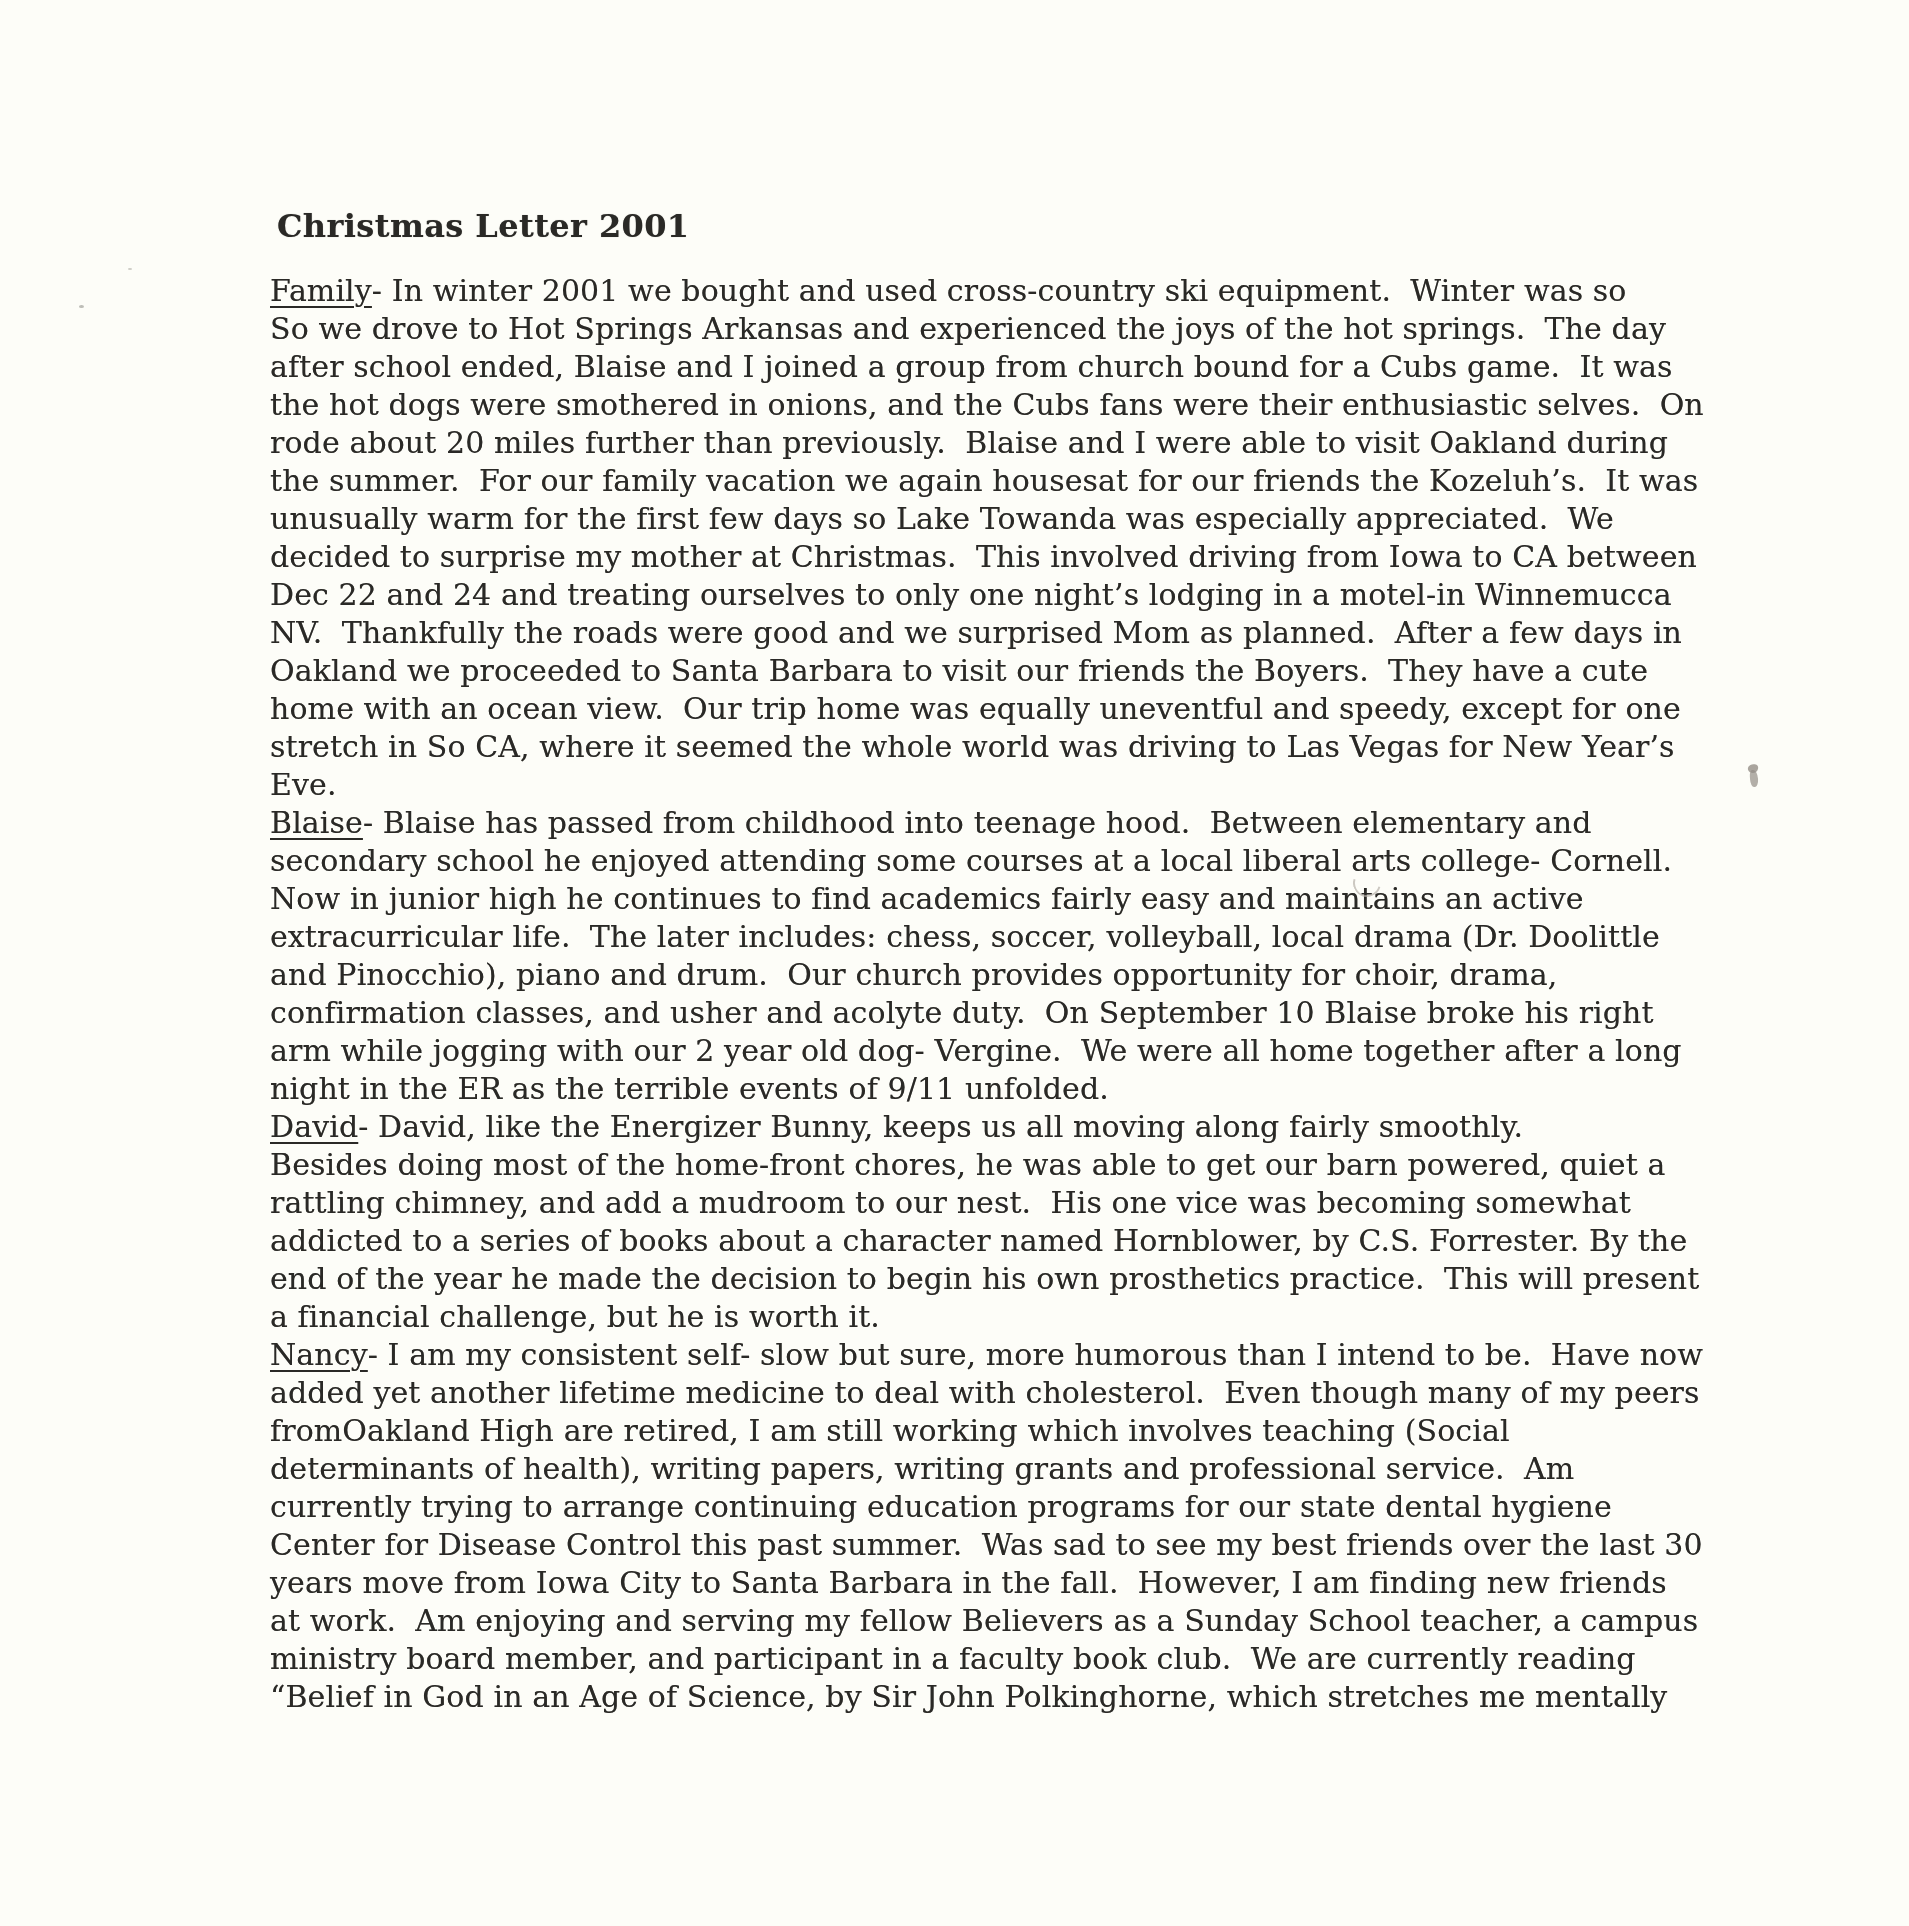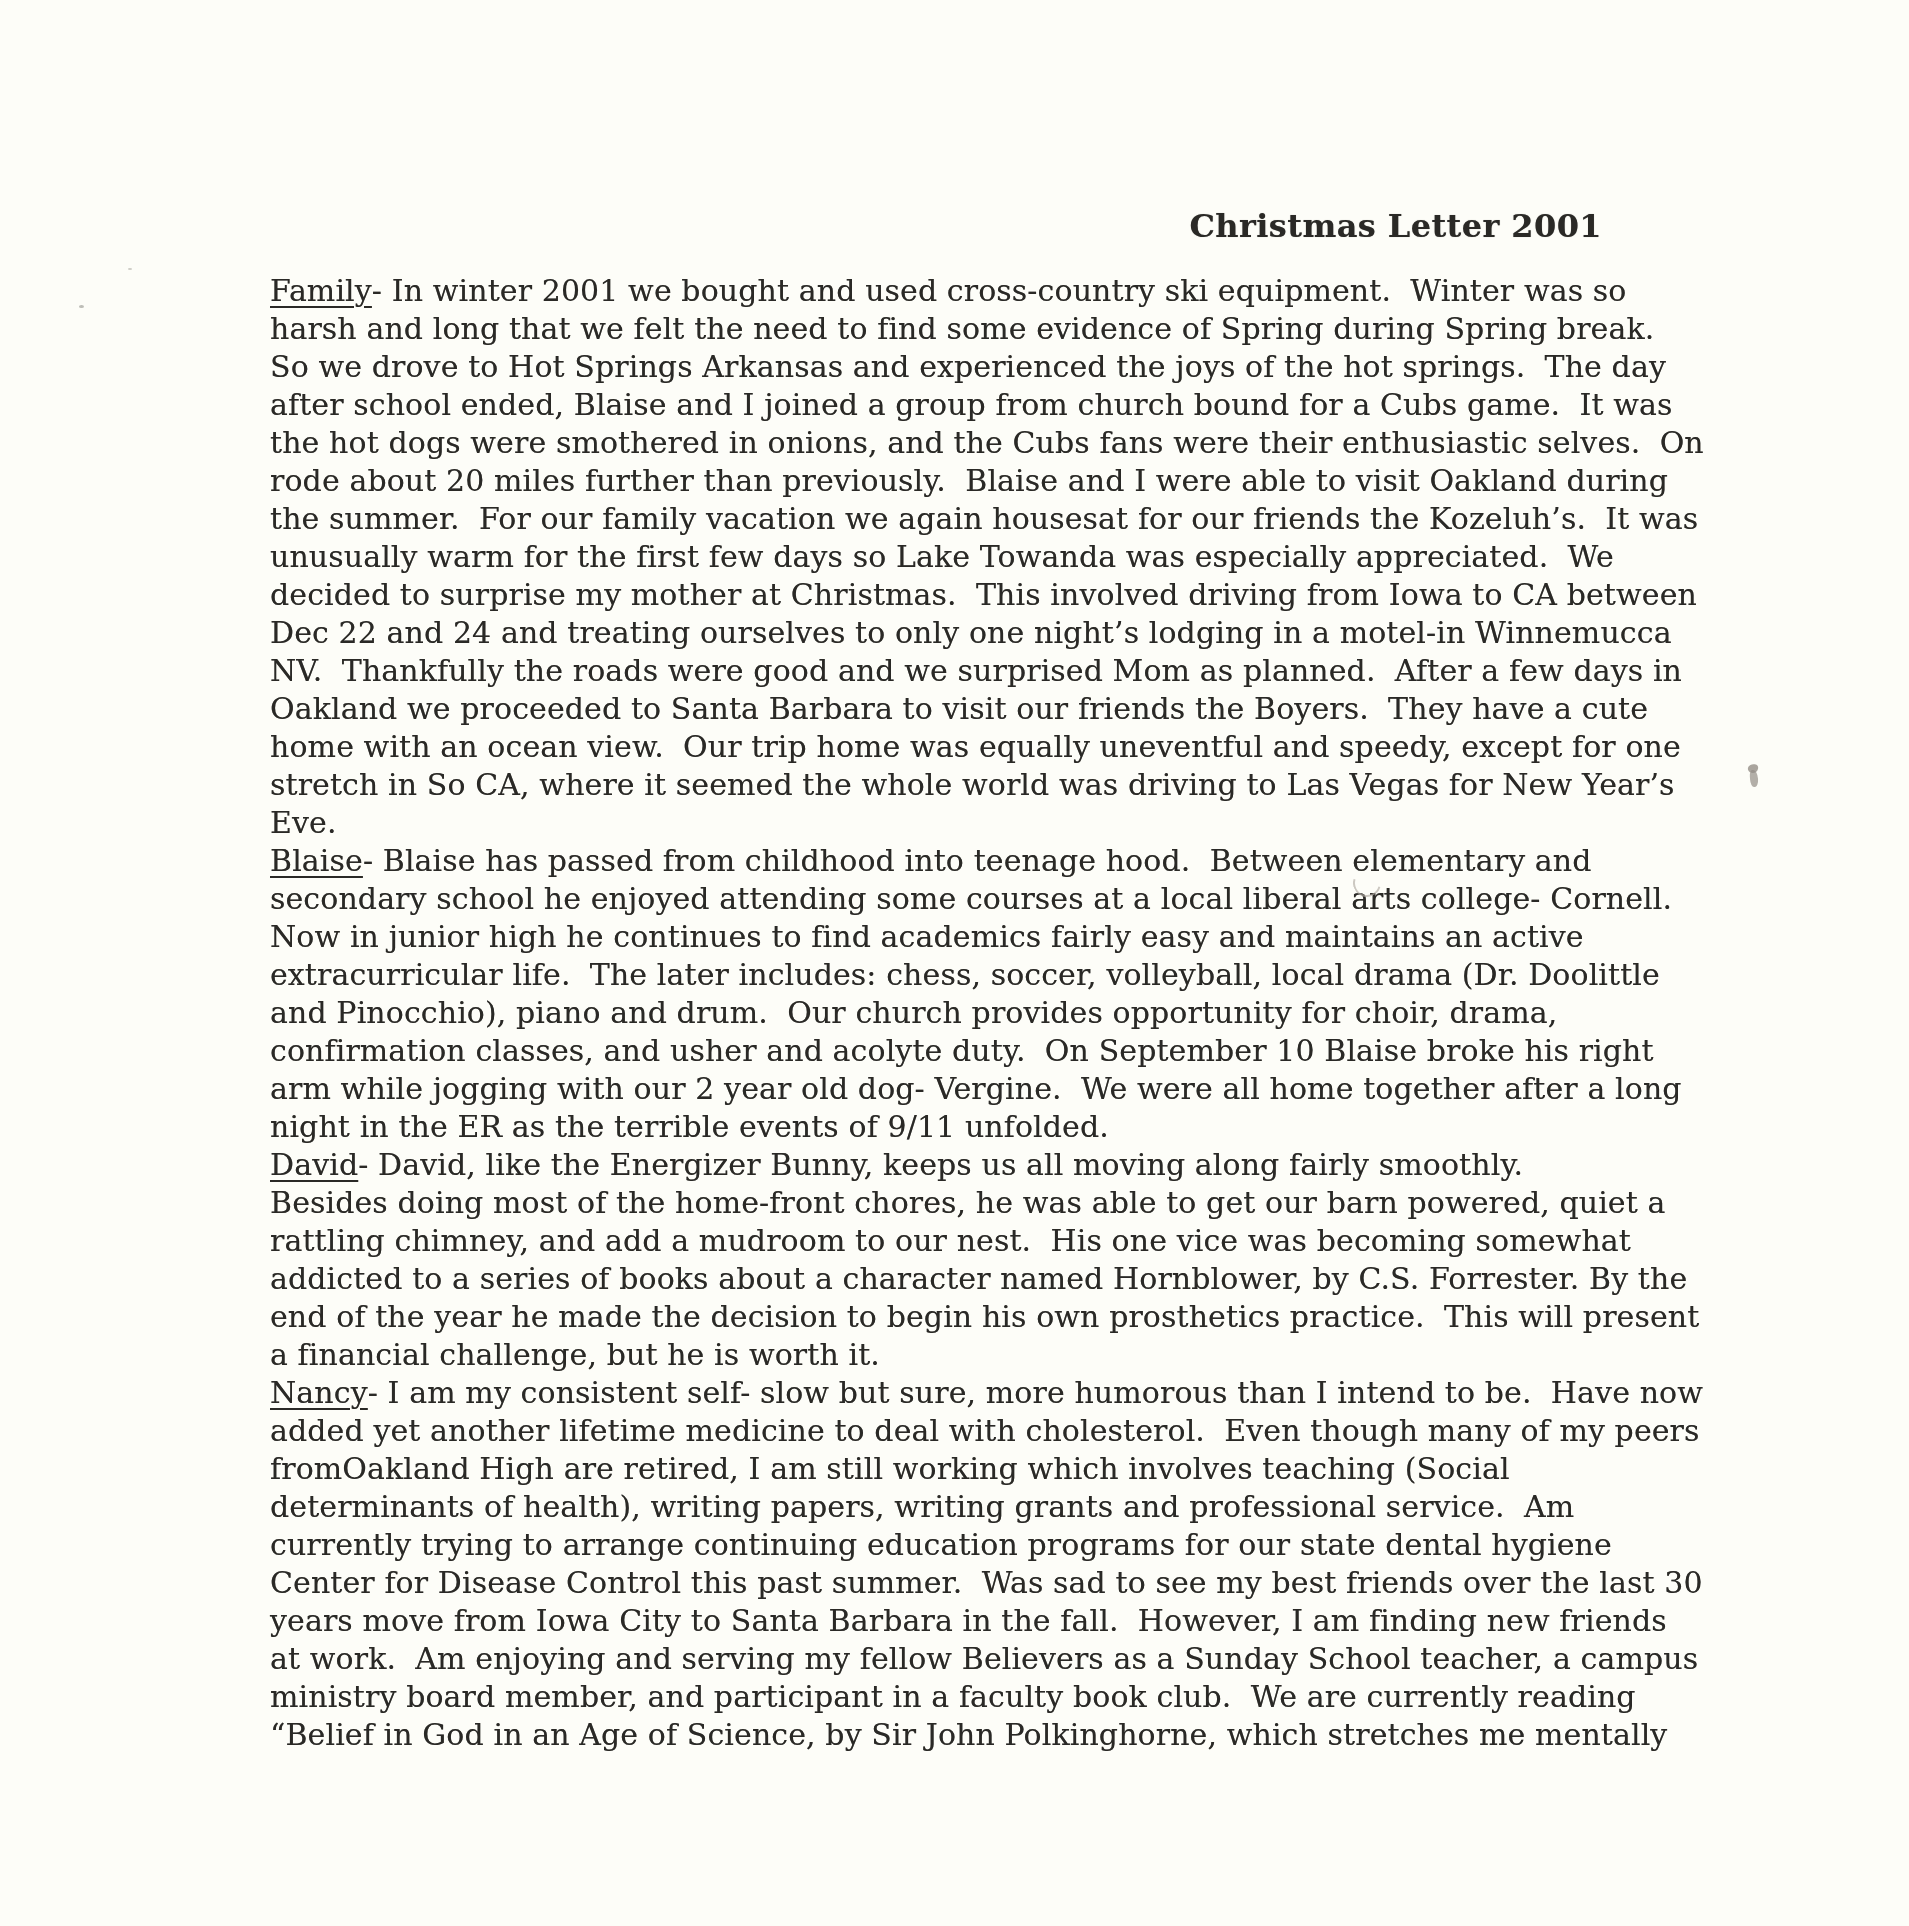--- a/index.html
+++ b/index.html
@@ -10,21 +10,21 @@
     background: #fdfdf8;
     overflow: hidden;
     color: #2a2926;
     font-family: "DejaVu Serif", "Liberation Serif", serif;
   }
   .title {
     position: absolute;
     top: 210px;
     left: 277px;
     width: 1325px;
-    text-align: right;
+    text-align: left;
     font-size: 32px;
     line-height: 1;
     font-weight: 700;
     letter-spacing: 0.4px;
     text-shadow: 0 0 0.8px rgba(40,40,35,0.45);
     white-space: pre;
   }
   .letter-body {
     position: absolute;
     top: 272px;
@@ -90,21 +90,20 @@
     border-radius: 50%; opacity: 0.45;
   }
 </style>
 </head>
 <body>
 
 <div class="page">
   <div class="title">Christmas Letter 2001</div>
   <div class="letter-body">
       <div class="line"><span class="head">Family</span>- In winter 2001 we bought and used cross-country ski equipment.  Winter was so</div>
-      <div class="line">harsh and long that we felt the need to find some evidence of Spring during Spring break.</div>
       <div class="line">So we drove to Hot Springs Arkansas and experienced the joys of the hot springs.  The day</div>
       <div class="line">after school ended, Blaise and I joined a group from church bound for a Cubs game.  It was</div>
       <div class="line">the hot dogs were smothered in onions, and the Cubs fans were their enthusiastic selves.  On</div>
       <div class="line">rode about 20 miles further than previously.  Blaise and I were able to visit Oakland during</div>
       <div class="line">the summer.  For our family vacation we again housesat for our friends the Kozeluh’s.  It was</div>
       <div class="line">unusually warm for the first few days so Lake Towanda was especially appreciated.  We</div>
       <div class="line">decided to surprise my mother at Christmas.  This involved driving from Iowa to CA between</div>
       <div class="line">Dec 22 and 24 and treating ourselves to only one night’s lodging in a motel-in Winnemucca</div>
       <div class="line">NV.  Thankfully the roads were good and we surprised Mom as planned.  After a few days in</div>
       <div class="line">Oakland we proceeded to Santa Barbara to visit our friends the Boyers.  They have a cute</div>

